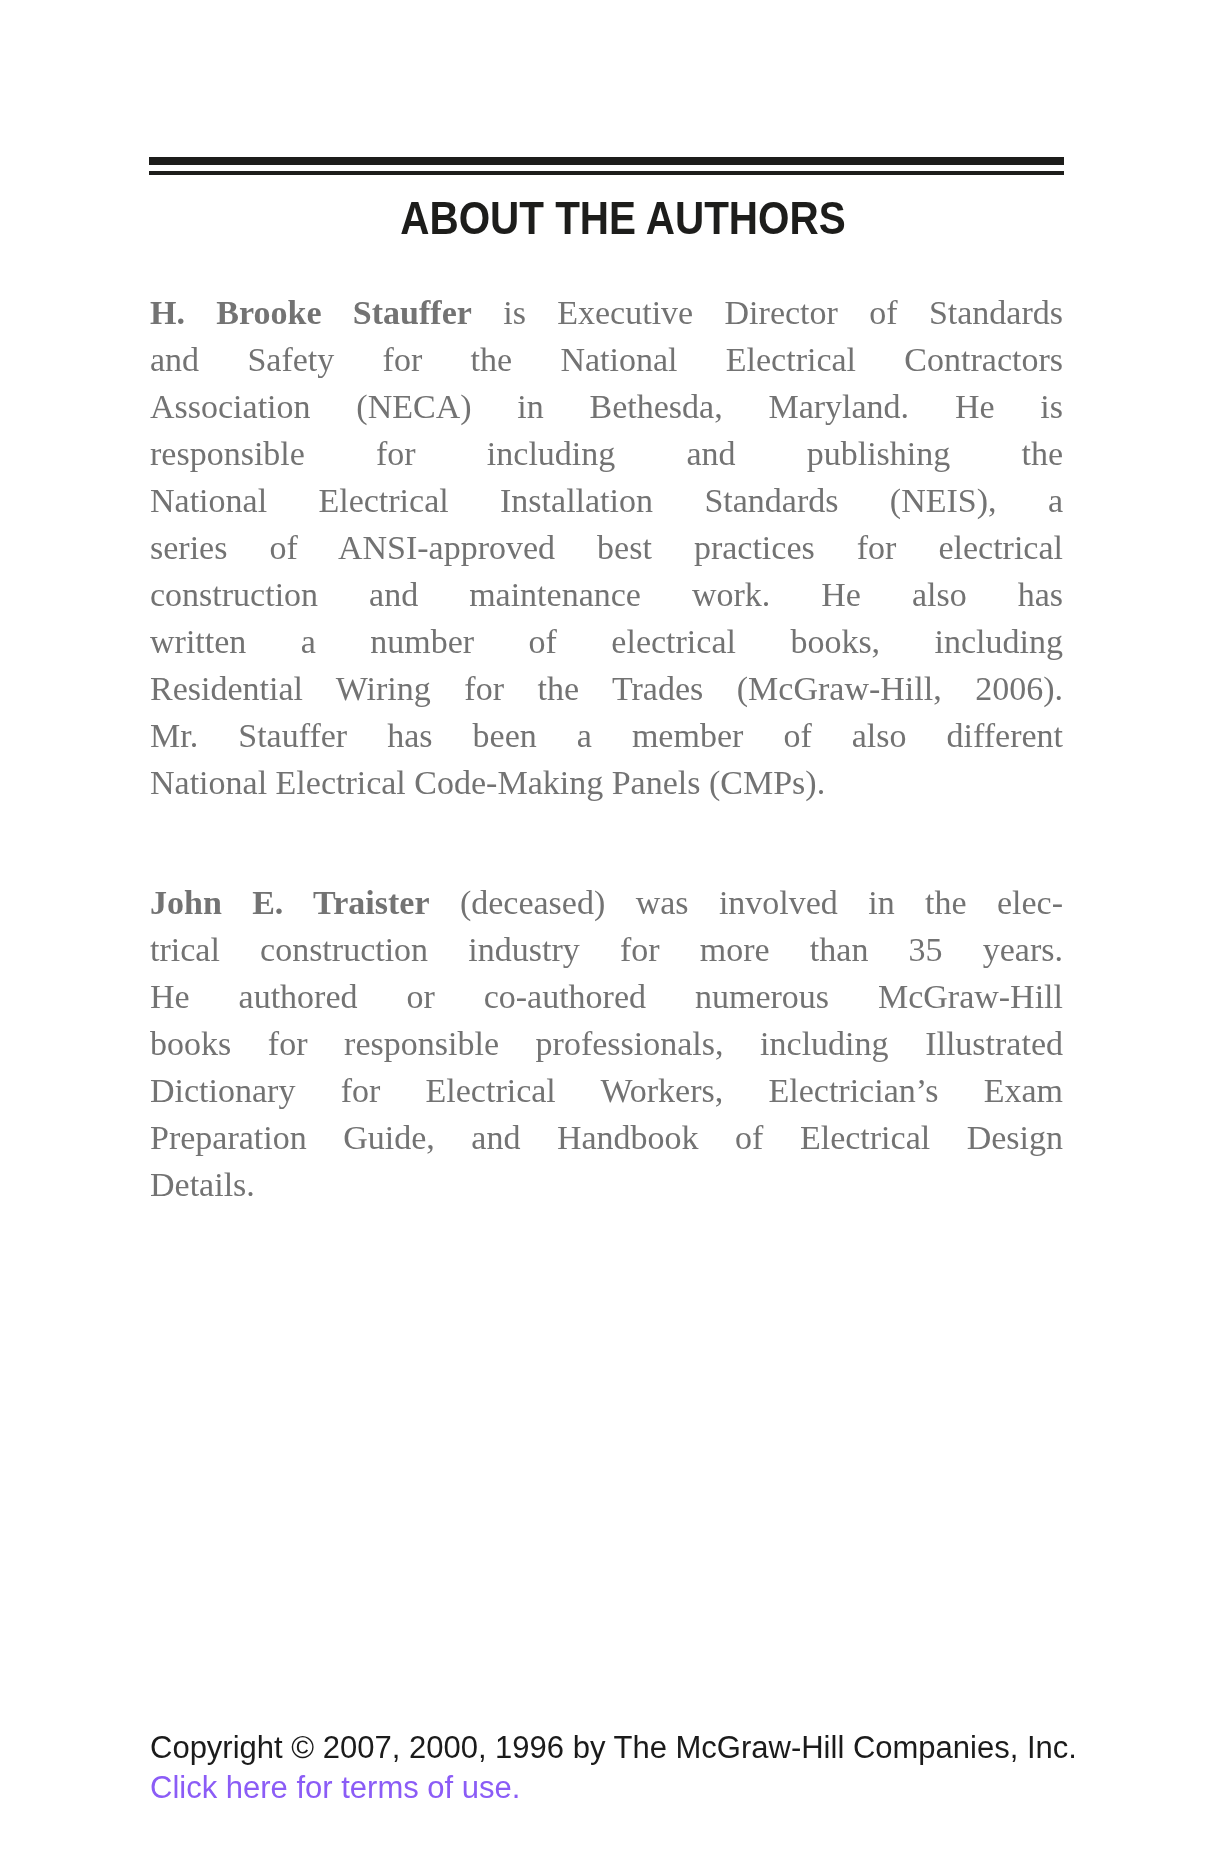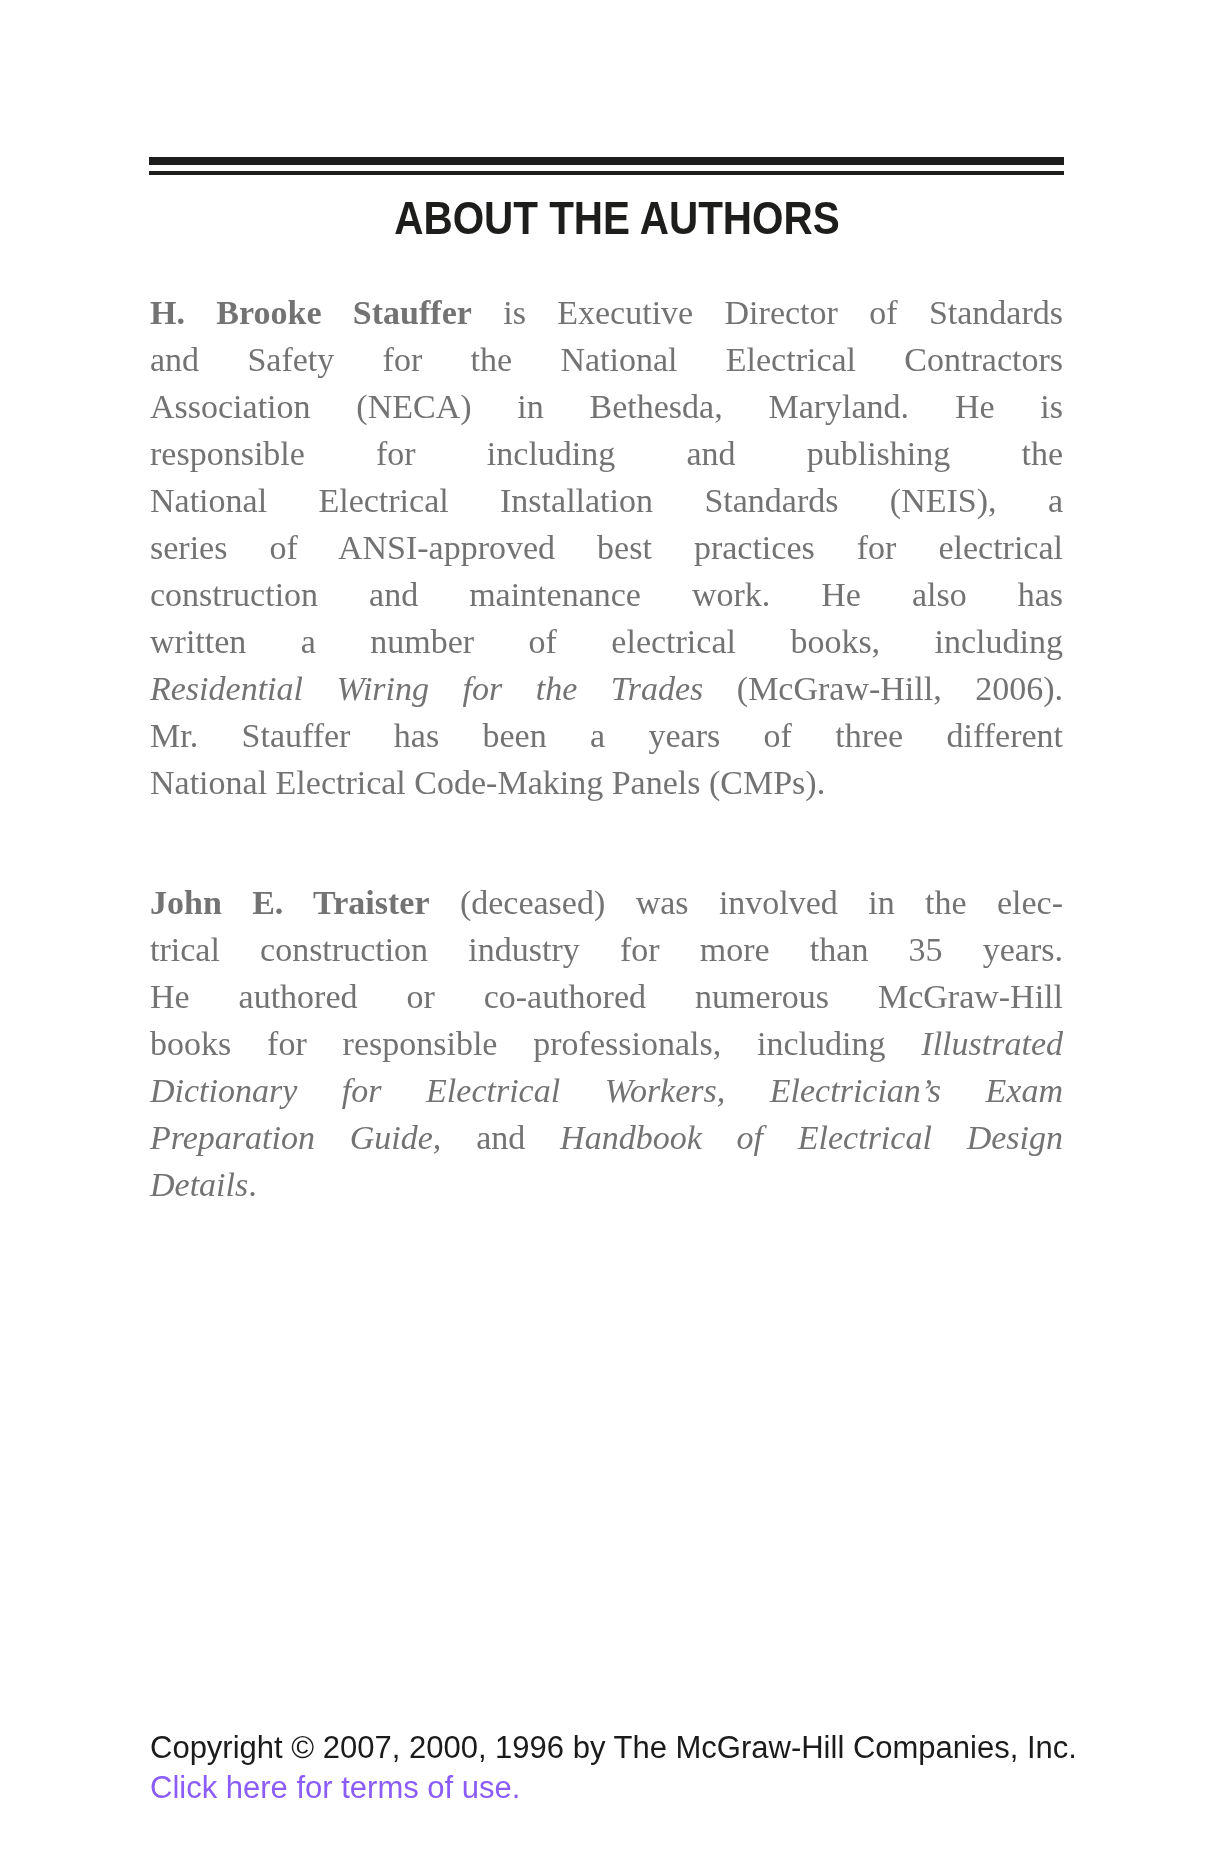--- a/index.html
+++ b/index.html
@@ -11,21 +11,21 @@
     font-family:"Liberation Serif", serif;
     color:#1b1b1b;
   }
   
   .rules{position:absolute;left:149px;top:157px;width:915px;}
   .rule-thick{height:8px;background:#1d1d1b;}
   .rule-thin{margin-top:6px;height:4px;background:#1d1d1b;}
 
   
   .title{
-    position:absolute;left:160px;top:194px;width:913px;
+    position:absolute;left:166px;top:194px;width:913px;
     text-align:center;
   }
   .title-inner{
     display:inline-block;
     font-family:"Liberation Sans", sans-serif;
     font-weight:bold;
     font-size:47px;
     line-height:1.0;
     color:#1d1d1b;
     white-space:nowrap;
@@ -42,21 +42,21 @@
   .bio-1{top:289px;}
   .bio-2{top:879px;}
   .line{
     text-align:justify;
     text-align-last:justify;
     text-justify:inter-word;
     white-space:normal;
   }
   .line.last{text-align-last:left;}
   .b{font-weight:bold;}
-  .i{font-style:italic;}
+  .i{}
 
   
   .footer{
     position:absolute;left:150px;top:1728px;width:1000px;
     font-family:"Liberation Sans", sans-serif;
     font-size:31px;line-height:40px;
     color:#1b1b1b;
   }
   .footer a,.terms{color:#8b5cf6;text-decoration:none;cursor:pointer;}
 </style>
@@ -75,21 +75,21 @@
   <div class="bio bio-1">
     <div class="line"><span class="b">H. Brooke Stauffer</span><span> is Executive Director of Standards</span></div>
     <div class="line"><span>and Safety for the National Electrical Contractors</span></div>
     <div class="line"><span>Association (NECA) in Bethesda, Maryland. He is</span></div>
     <div class="line"><span>responsible for including and publishing the</span></div>
     <div class="line"><span>National Electrical Installation Standards (NEIS), a</span></div>
     <div class="line"><span>series of ANSI-approved best practices for electrical</span></div>
     <div class="line"><span>construction and maintenance work. He also has</span></div>
     <div class="line"><span>written a number of electrical books, including</span></div>
     <div class="line"><span class="i">Residential Wiring for the Trades</span><span> (McGraw-Hill, 2006).</span></div>
-    <div class="line"><span>Mr. Stauffer has been a years of three different</span></div>
+    <div class="line"><span>Mr. Stauffer has been a member of also different</span></div>
     <div class="line last"><span>National Electrical Code-Making Panels (CMPs).</span></div>
   </div>
 
   <div class="bio bio-2">
     <div class="line"><span class="b">John E. Traister</span><span> (deceased) was involved in the elec-</span></div>
     <div class="line"><span>trical construction industry for more than 35 years.</span></div>
     <div class="line"><span>He authored or co-authored numerous McGraw-Hill</span></div>
     <div class="line"><span>books for responsible professionals, including </span><span class="i">Illustrated</span></div>
     <div class="line"><span class="i">Dictionary for Electrical Workers, Electrician’s Exam</span></div>
     <div class="line"><span class="i">Preparation Guide,</span><span> and </span><span class="i">Handbook of Electrical Design</span></div>

